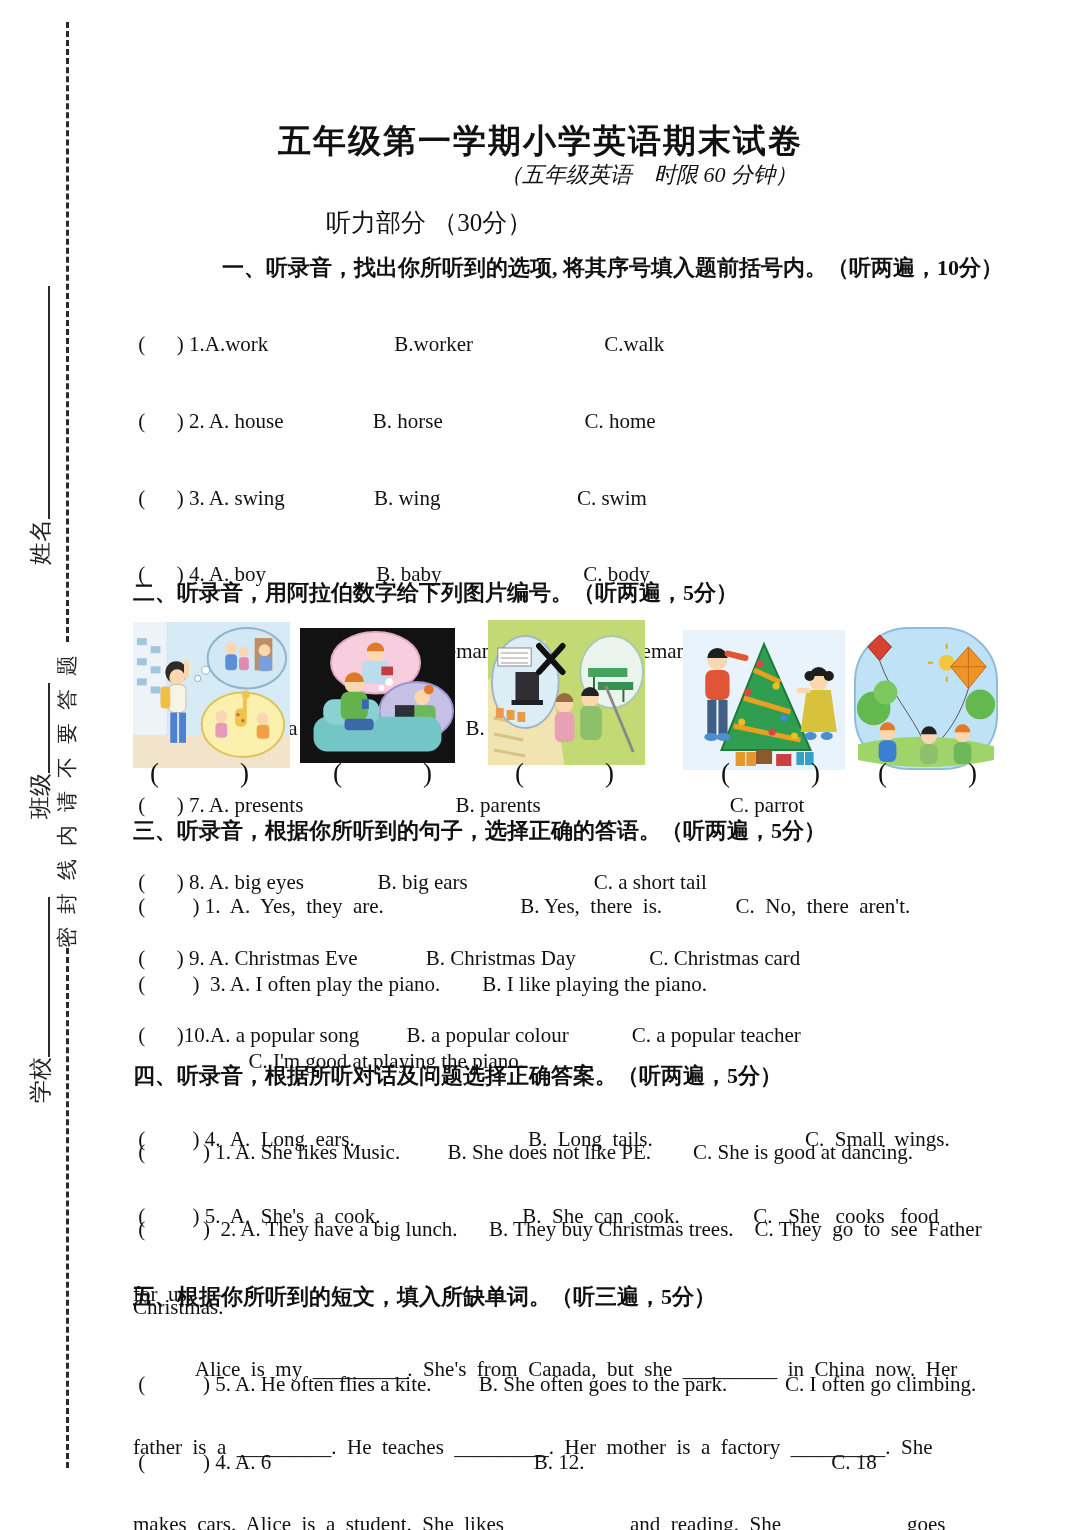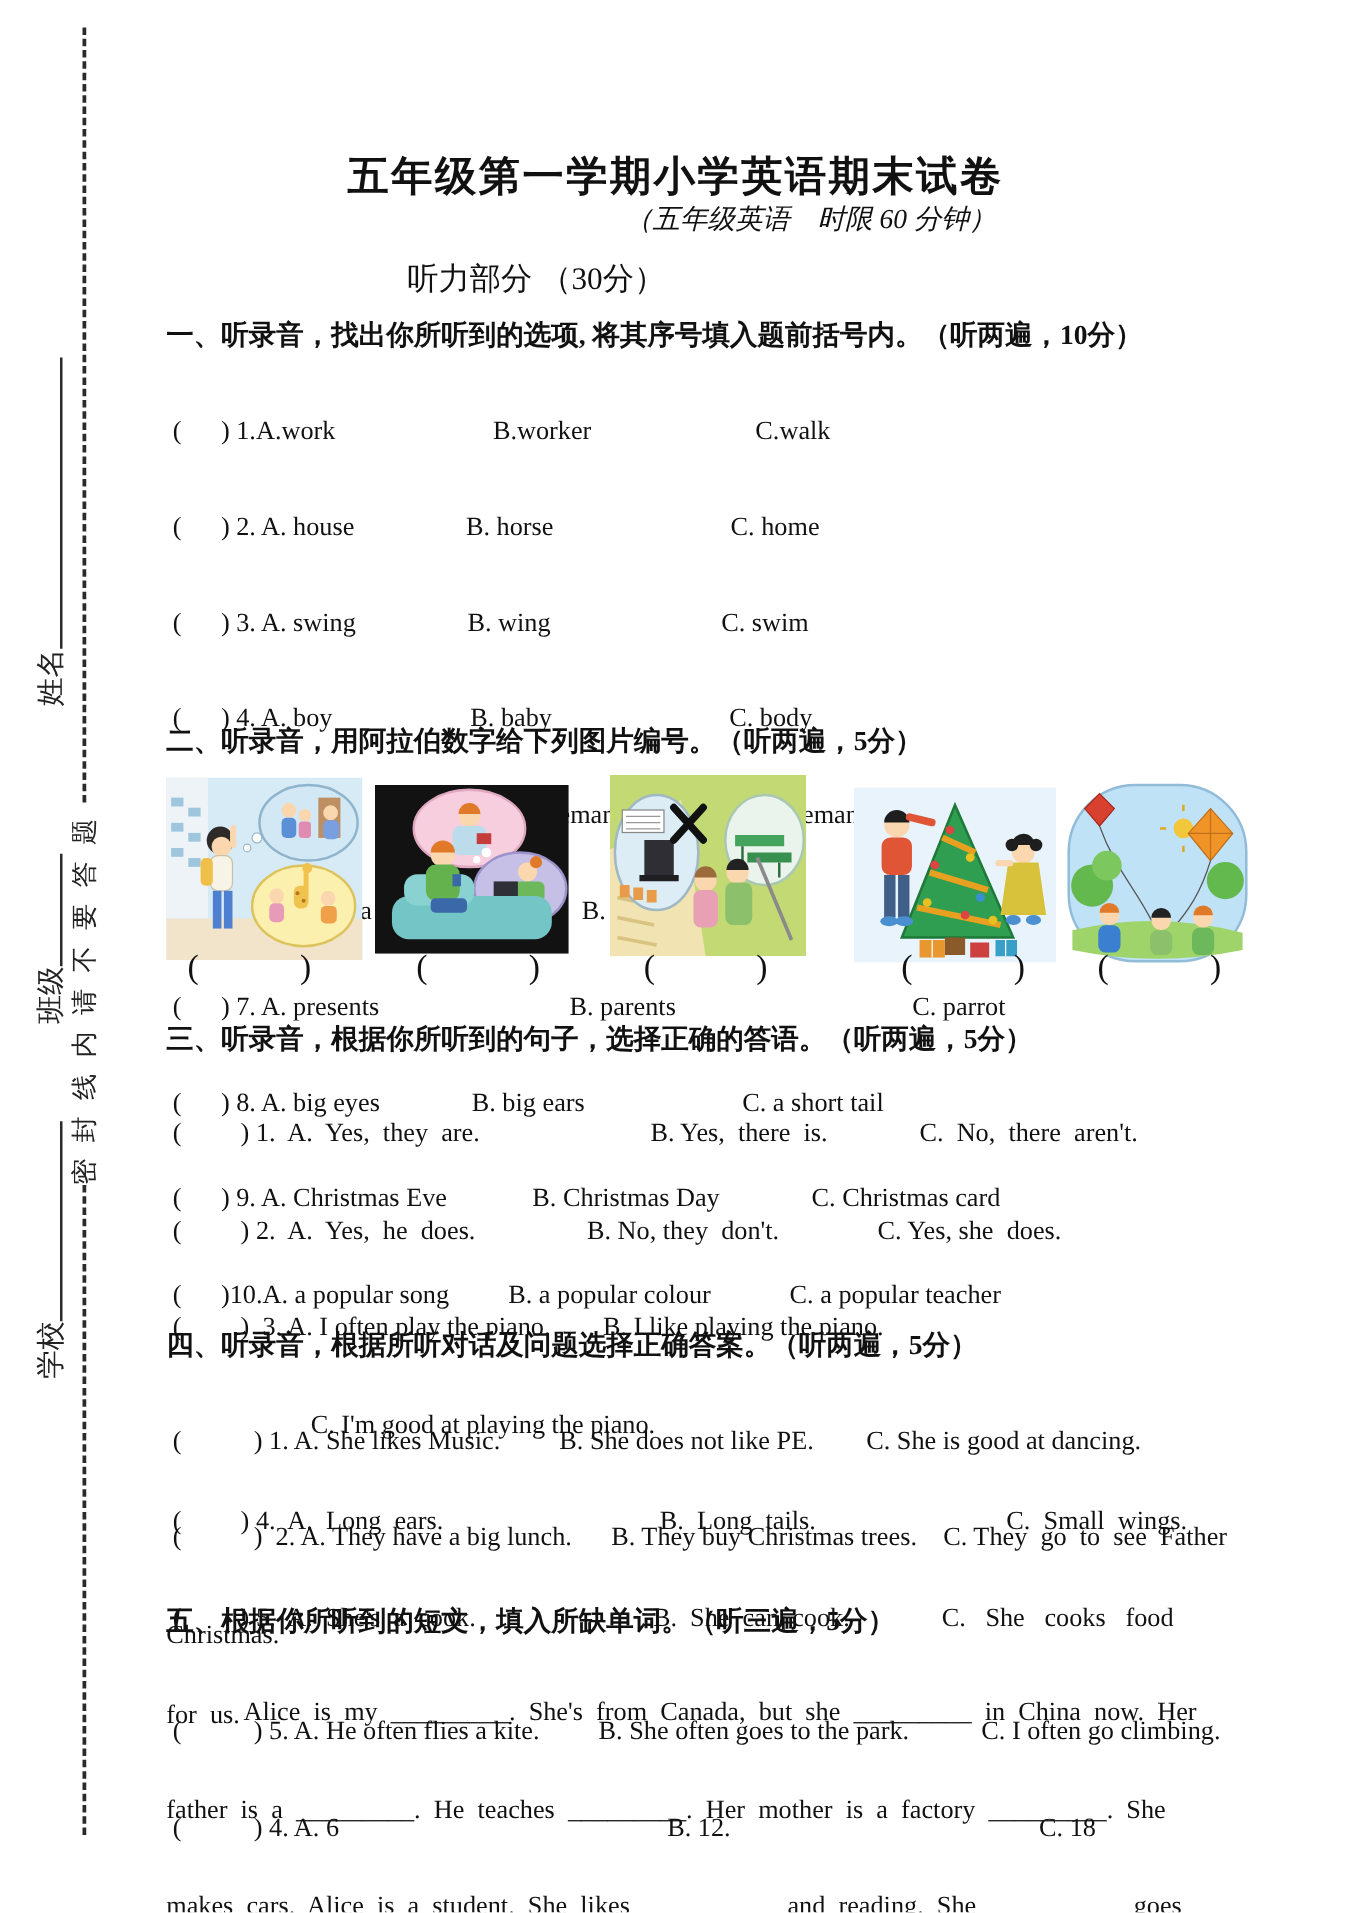--- a/index.html
+++ b/index.html
@@ -21,21 +21,21 @@
   .bl-name{width:233px;}
   .m-label{white-space:nowrap;}
 
   
   .title{position:absolute;top:106px;left:0;width:1081px;text-align:center;
          font-size:33px;font-weight:bold;letter-spacing:2px;margin-top:13px;}
   .subtitle{position:absolute;top:160px;left:500px;font-size:22px;white-space:pre;font-style:italic;}
   .part-heading{position:absolute;top:206px;left:0;width:858px;text-align:center;
                 font-size:25px;font-weight:normal;}
   .sec-header{position:absolute;left:133px;width:870px;font-size:22px;font-weight:bold;white-space:pre;}
-  #h1{top:253px;} #h2{top:578px;} #h3{top:816px;} #h4{top:1061px;} #h5{top:1282px;}
+  #h1{top:253px;text-align:right;} #h2{top:578px;} #h3{top:816px;} #h4{top:1061px;} #h5{top:1282px;}
 
   
   .q-lines{position:absolute;left:133px;width:880px;font-size:21px;white-space:pre;}
   .q-lines div{height:26.8px;line-height:26.8px;}
   #s1-lines{top:281px;}
   #s3-lines{top:843px;} #s3-lines div{height:27.5px;line-height:27.5px;}
   #s4-lines{top:1089px;} #s4-lines div{height:27.4px;line-height:27.4px;}
   #s5-lines{top:1306px;} #s5-lines div{height:27.5px;line-height:27.5px;}
 
   
@@ -255,21 +255,20 @@
 
   <span class="bracket" id="br1">(            )</span>
   <span class="bracket" id="br2">(            )</span>
   <span class="bracket" id="br3">(            )</span>
   <span class="bracket" id="br4">(            )</span>
   <span class="bracket" id="br5">(            )</span>
 
   <div class="sec-header" id="h3">三、听录音，根据你所听到的句子，选择正确的答语。（听两遍，5分）</div>
   <div class="q-lines" id="s3-lines">
     <div> (         ) 1.  A.  Yes,  they  are.                          B. Yes,  there  is.              C.  No,  there  aren't.</div>
-    <div> (         ) 2.  A.  Yes,  he  does.                 B. No, they  don't.               C. Yes, she  does.</div>
     <div> (         )  3. A. I often play the piano.        B. I like playing the piano.</div>
     <div>                      C. I'm good at playing the piano.</div>
     <div> (         ) 4.  A.  Long  ears.                                 B.  Long  tails.                             C.  Small  wings.</div>
     <div> (         ) 5.  A.  She's  a  cook.                           B.  She  can  cook.              C.   She   cooks   food</div>
     <div>for  us.</div>
   </div>
 
   <div class="sec-header" id="h4">四、听录音，根据所听对话及问题选择正确答案。（听两遍，5分）</div>
   <div class="q-lines" id="s4-lines">
     <div> (           ) 1. A. She likes Music.         B. She does not like PE.        C. She is good at dancing.</div>

